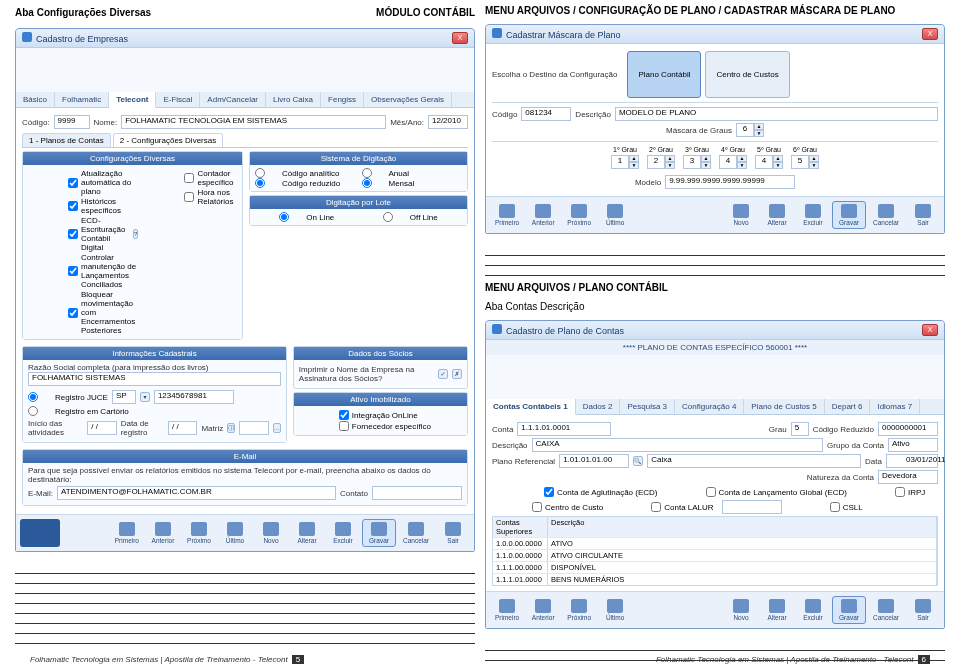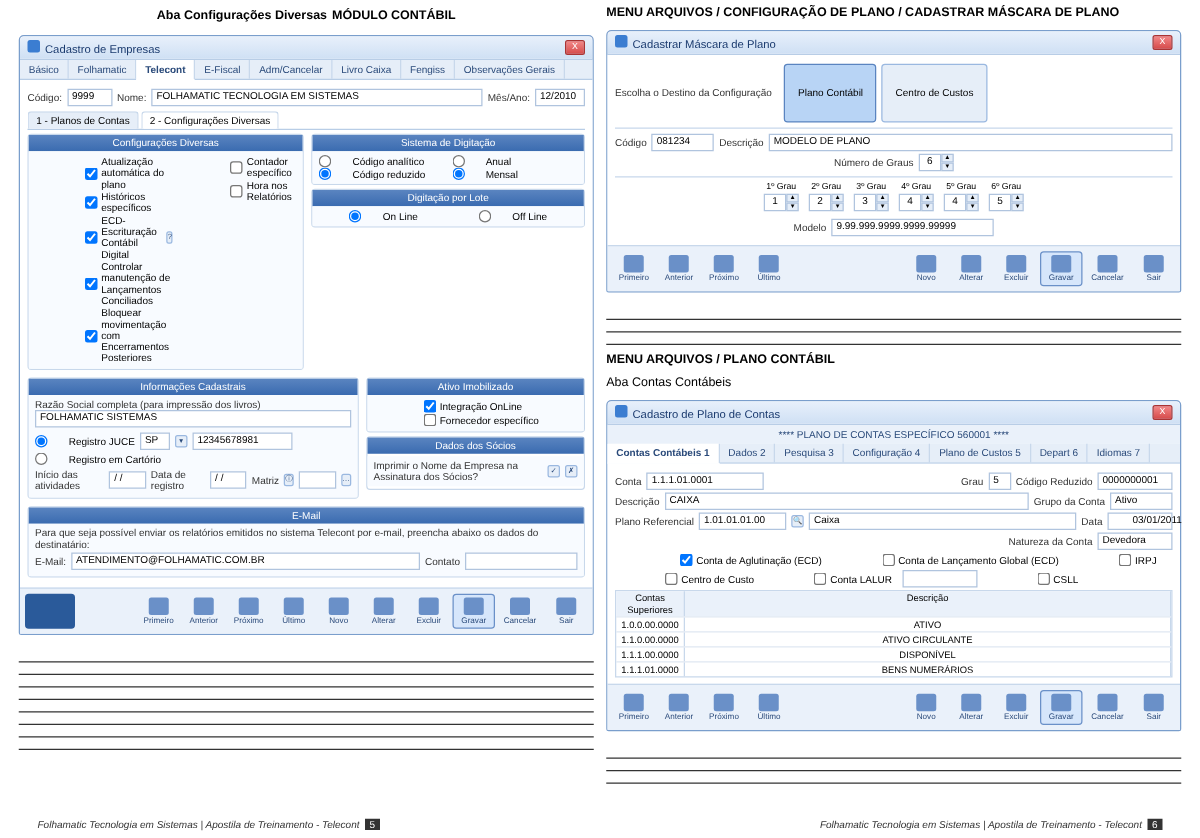--- a/index.html
+++ b/index.html
@@ -5,21 +5,21 @@
   * { box-sizing: border-box; margin: 0; padding: 0; font-family: Arial, sans-serif; }
   body { background: #fff; width: 960px; height: 670px; position: relative; font-size: 8px; }
   .page { display: flex; gap: 10px; padding: 5px 15px 0 15px; }
   .col { flex: 1; display: flex; flex-direction: column; }
   .section-title { font-size: 10px; font-weight: bold; margin-bottom: 8px; }
   .window { border: 1px solid #7a9ecc; border-radius: 4px 4px 2px 2px; background: #f5f8fc; margin-bottom:6px; }
   .titlebar { background: linear-gradient(#e8f0fb,#cfe0f4); padding: 3px 6px; border-radius: 4px 4px 0 0; display:flex; align-items:center; justify-content:space-between; border-bottom:1px solid #b8cde6;}
   .titlebar .titletxt { font-size: 9px; color:#1a3a6e; }
   .titlebar .ticon { width:10px;height:10px; background:#3b7dd1; border-radius:2px; margin-right:4px;display:inline-block;}
   .closebtn { width:16px;height:12px; background:linear-gradient(#f28888,#d64b4b); border:1px solid #a33; border-radius:2px; font-size:7px;color:#fff;text-align:center;line-height:10px;}
-  .tabs { display:flex; background:#e6eef8; border-bottom:1px solid #b8cde6; }
+  .tabs { display:flex; background:#e6eef8; border-bottom:1px solid #b8cde6;margin-top:44px; }
   .tab { padding:3px 7px; font-size:8px; color:#2a4a7a; border-right:1px solid #c8d8eb; cursor:pointer;}
   .tab.active { background:#fff; border-bottom:1px solid #fff; margin-bottom:-1px; font-weight:bold;}
   .content { background:#fff; padding:5px 6px; font-size:8px;}
   .row { display:flex; align-items:center; gap:4px; margin:2px 0;}
   .lbl { font-size:8px; color:#333; }
   .field { border:1px solid #b0c4de; height:14px; padding:0 3px; font-size:8px; background:#fff;}
   .subtabs { display:flex; margin-top:4px; border-bottom:1px solid #b8cde6;}
   .subtab { padding:2px 6px; font-size:8px; border:1px solid #c8d8eb; border-bottom:none; border-radius:3px 3px 0 0; background:#e6eef8; margin-right:2px;}
   .subtab.active { background:#fff;}
   .groupbox { border:1px solid #c8d8eb; border-radius:3px; margin:3px 0;}
@@ -44,34 +44,34 @@
   .destbtns { display:flex; gap:4px;}
   .destbtn { padding:18px 10px; font-size:8px; border:1px solid #9ab8e0; background:#e6eef8; border-radius:3px;}
   .destbtn.active { background:#b8d4f5; border-color:#5a84c0;}
   .grau-row { display:flex; gap:8px; align-items:flex-end;}
   .grau-col { display:flex; flex-direction:column; align-items:center; gap:2px;}
   .grau-col .glbl{font-size:7px;}
   .stepper { display:flex; align-items:center;}
   .stepper .num { border:1px solid #b0c4de; width:18px; height:14px; text-align:center; font-size:8px; background:#fff;}
   .stepper .arrows { display:flex; flex-direction:column;}
   .stepper .arr { width:10px;height:7px;border:1px solid #b0c4de;background:#e6eef8;font-size:5px;text-align:center;line-height:5px;}
-  .table { border:1px solid #c8d8eb; font-size:7.5px;text-align:center;}
+  .table { border:1px solid #c8d8eb; font-size:7.5px;}
   .table .th { background:#eaf1fa; display:flex;}
   .table .th > div, .table .tr > div { padding:1px 3px; border-right:1px solid #c8d8eb;}
   .table .tr { display:flex; border-top:1px solid #e0e8f2;}
   .c1{width:55px;} .c2{flex:1;}
   .small-icon{display:inline-block;width:10px;height:10px;border:1px solid #9ab8e0;border-radius:2px;background:#e6eef8;font-size:6px;text-align:center;line-height:8px;color:#2a4a7a;}
 </style>
 </head>
 <body>
 
 <div class="page">
 
   <div class="col">
-    <div class="row" style="justify-content:center;">
+    <div class="row" style="justify-content:space-between;">
       <div class="section-title">Aba Configurações Diversas</div>
       <div class="section-title">MÓDULO CONTÁBIL</div>
     </div>
 
     <div class="window">
       <div class="titlebar">
         <div><span class="ticon"></span><span class="titletxt">Cadastro de Empresas</span></div>
         <div class="closebtn">X</div>
       </div>
       <div class="tabs">
@@ -205,38 +205,38 @@
                 <span class="field" style="width:36px;">/ /</span>
                 <span class="lbl">Matriz</span>
                 <span class="small-icon">ⓘ</span>
                 <span class="field" style="width:36px;"></span>
                 <span class="small-icon">…</span>
               </div>
             </div>
           </div>
           <div style="width:38%;">
             <div class="groupbox">
-              <div class="grouphead">Ativo Imobilizado</div>
-              <div class="groupbody">
-                <div class="cb">
-                    <input type="checkbox" checked="" style="">
-                    <span>Integração OnLine</span>
-                  </div>
-                <div class="cb">
-                    <input type="checkbox" style="">
-                    <span>Fornecedor específico</span>
-                  </div>
-              </div>
-            </div>
-            <div class="groupbox">
               <div class="grouphead">Dados dos Sócios</div>
               <div class="groupbody row">
                 <span class="lbl" style="flex:1;">Imprimir o Nome da Empresa na Assinatura dos Sócios?</span>
                 <span class="small-icon">✓</span>
                 <span class="small-icon">✗</span>
+              </div>
+            </div>
+            <div class="groupbox">
+              <div class="grouphead">Ativo Imobilizado</div>
+              <div class="groupbody">
+                <div class="cb">
+                    <input type="checkbox" checked="" style="">
+                    <span>Integração OnLine</span>
+                  </div>
+                <div class="cb">
+                    <input type="checkbox" style="">
+                    <span>Fornecedor específico</span>
+                  </div>
               </div>
             </div>
           </div>
         </div>
 
         <div class="groupbox">
           <div class="grouphead">E-Mail</div>
           <div class="groupbody">
             <div class="lbl">Para que seja possível enviar os relatórios emitidos no sistema Telecont por e-mail, preencha abaixo os dados do destinatário:</div>
             <div class="row">
@@ -323,21 +323,21 @@
           </div>
         </div>
         <div style="border-top:1px solid #c8d8eb;margin:4px 0;"></div>
         <div class="row">
           <span class="lbl">Código</span>
           <span class="field" style="width:50px;">081234</span>
           <span class="lbl">Descrição</span>
           <span class="field" style="flex:1;">MODELO DE PLANO</span>
         </div>
         <div class="row" style="justify-content:center;">
-          <span class="lbl">Número de Graus</span>
+          <span class="lbl">Máscara de Graus</span>
           <div class="stepper">
               <div class="num">6</div>
               <div class="arrows">
                 <div class="arr">▲</div>
                 <div class="arr">▼</div>
               </div>
             </div>
         </div>
         <div style="border-top:1px solid #c8d8eb;margin:4px 0;"></div>
         <div class="grau-row" style="justify-content:center;">
@@ -452,21 +452,21 @@
       </div>
     </div>
 
     <div class="lines">
       <div class="line"></div>
         <div class="line"></div>
         <div class="line"></div>
     </div>
 
     <div class="section-title">MENU ARQUIVOS / PLANO CONTÁBIL</div>
-    <div class="section-title" style="font-weight:normal;">Aba Contas Contábeis</div>
+    <div class="section-title" style="font-weight:normal;">Aba Contas Descrição</div>
 
     <div class="window">
       <div class="titlebar">
         <div><span class="ticon"></span><span class="titletxt">Cadastro de Plano de Contas</span></div>
         <div class="closebtn">X</div>
       </div>
       <div style="background:#eaf1fa;text-align:center;font-size:8px;color:#2a4a7a;padding:3px;">**** PLANO DE CONTAS ESPECÍFICO 560001 ****</div>
       <div class="tabs">
         <div class="tab active">Contas Contábeis 1</div>
         <div class="tab">Dados 2</div>

